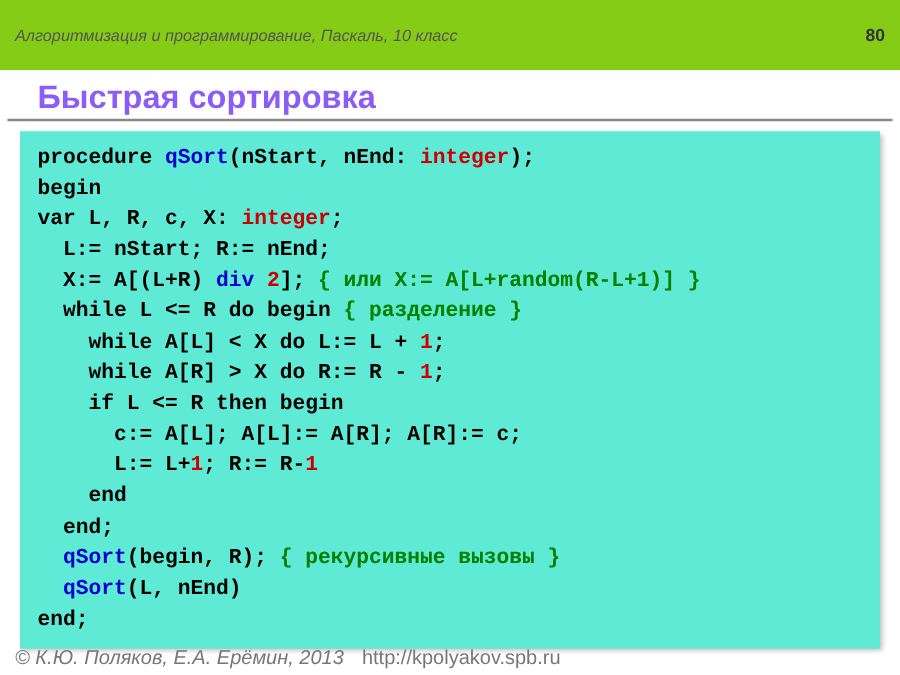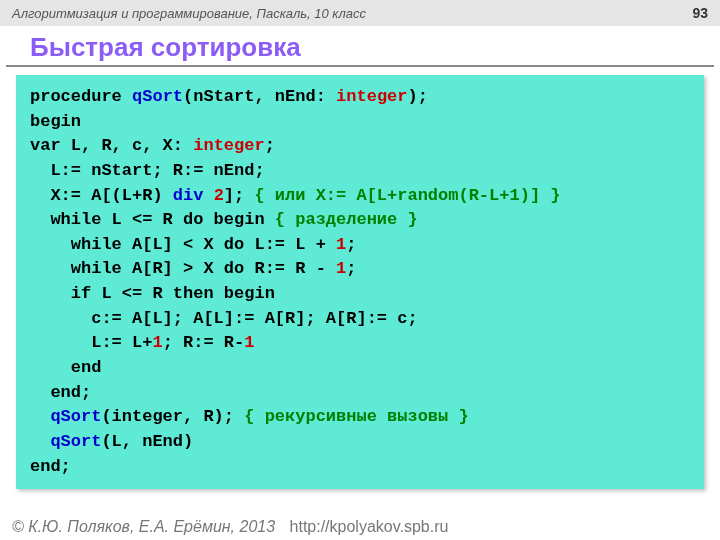--- a/index.html
+++ b/index.html
@@ -5,22 +5,22 @@
   * { margin: 0; padding: 0; box-sizing: border-box; }
   body {
     width: 720px;
     height: 540px;
     background: #fff;
     font-family: Arial, sans-serif;
     position: relative;
     overflow: hidden;
   }
   .header-bar {
-    background: #e5e5e5;
-    padding: 5px 12px;
+    background: #84cc16;
+    padding: 20px 12px;
     display: flex;
     justify-content: space-between;
     align-items: center;
     font-size: 13px;
     font-style: italic;
     color: #555;
   }
   .header-bar .pagenum {
     font-style: normal;
     font-weight: bold;
@@ -62,40 +62,40 @@
     color: #777;
   }
   .footer .auth { font-style: italic; }
   .footer .url  { margin-left: 10px; font-style: normal; }
 </style>
 </head>
 <body>
 
 <div class="header-bar">
   <span>Алгоритмизация и программирование, Паскаль, 10 класс</span>
-  <span class="pagenum">93</span>
+  <span class="pagenum">80</span>
 </div>
 
 <div class="title">Быстрая сортировка</div>
 
 <div class="codebox">
 <div><span class="kw">procedure </span><span class="fn">qSort</span><span>(nStart, nEnd: </span><span class="type">integer</span><span>);</span></div>
 <div><span>begin</span></div>
 <div><span>var L, R, c, X: </span><span class="type">integer</span><span>;</span></div>
 <div><span class="ind1">L:= nStart; R:= nEnd;</span></div>
 <div><span class="ind1"><span>X:= A[(L+R) </span><span class="fn">div </span><span class="num">2</span><span>]; </span><span class="cmt">{ или X:= A[L+random(R-L+1)] }</span></span></div>
 <div><span class="ind1"><span>while L &lt;= R do begin </span><span class="cmt">{ разделение }</span></span></div>
 <div><span class="ind2"><span>while A[L] &lt; X do L:= L + </span><span class="num">1</span><span>;</span></span></div>
 <div><span class="ind2"><span>while A[R] &gt; X do R:= R - </span><span class="num">1</span><span>;</span></span></div>
 <div><span class="ind2">if L &lt;= R then begin</span></div>
 <div><span class="ind3">c:= A[L]; A[L]:= A[R]; A[R]:= c;</span></div>
 <div><span class="ind3"><span>L:= L+</span><span class="num">1</span><span>; R:= R-</span><span class="num">1</span></span></div>
 <div><span class="ind2">end</span></div>
 <div><span class="ind1">end;</span></div>
-<div><span class="ind1"><span class="fn">qSort</span><span>(integer, R); </span><span class="cmt">{ рекурсивные вызовы }</span></span></div>
+<div><span class="ind1"><span class="fn">qSort</span><span>(begin, R); </span><span class="cmt">{ рекурсивные вызовы }</span></span></div>
 <div><span class="ind1"><span class="fn">qSort</span><span>(L, nEnd)</span></span></div>
 <div><span>end;</span></div>
 </div>
 
 <div class="footer">
   <span class="auth">© К.Ю. Поляков, Е.А. Ерёмин, 2013</span>
   <span class="url">http://kpolyakov.spb.ru</span>
 </div>
 
 </body></html>

